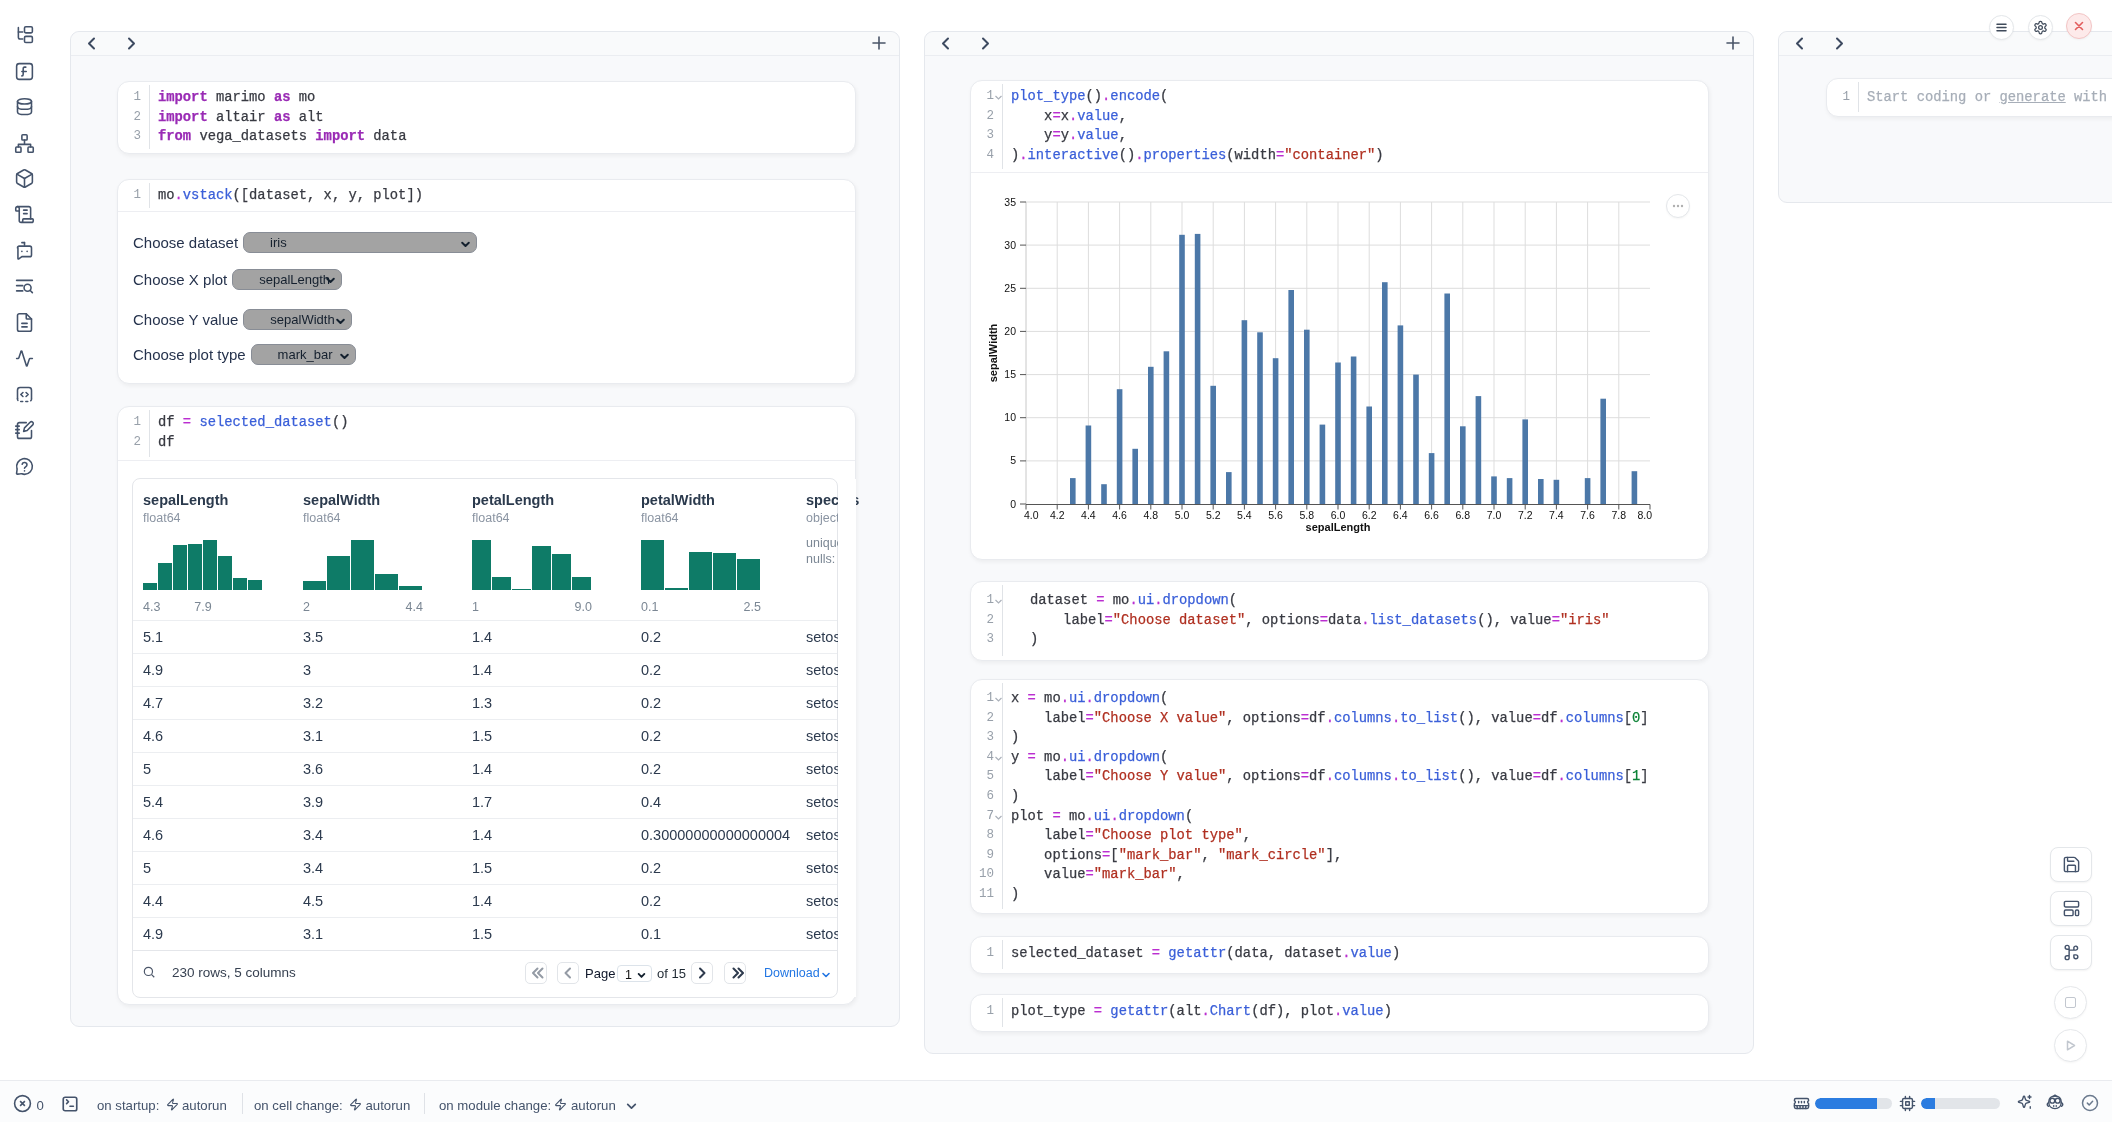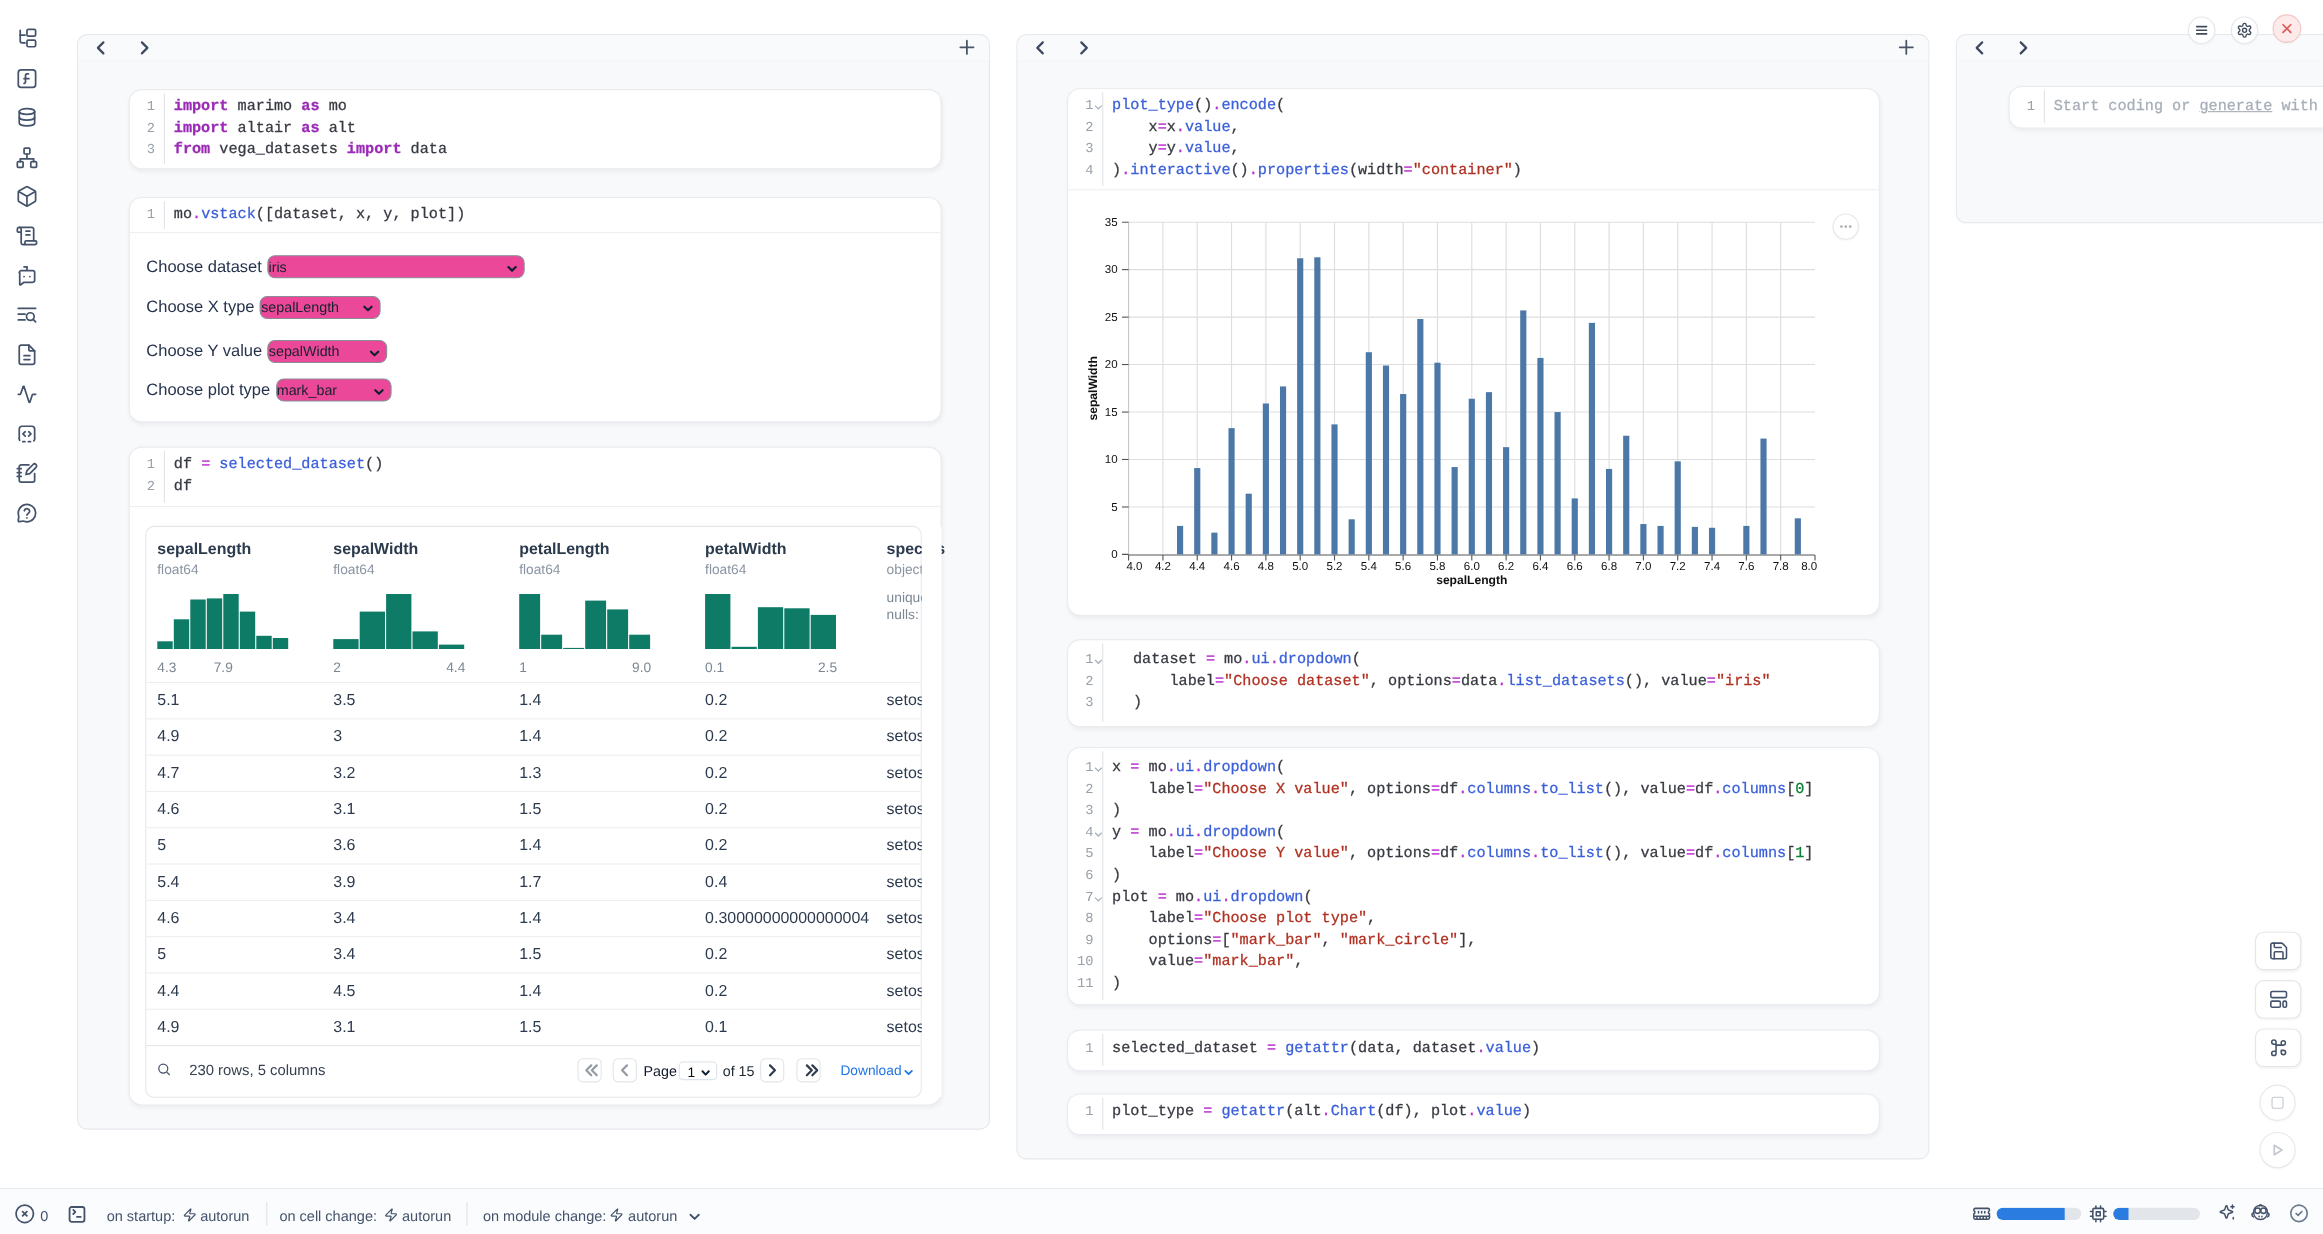--- a/index.html
+++ b/index.html
@@ -10,21 +10,21 @@
 .lnum{position:absolute;font-family:"Liberation Mono",monospace;font-size:12.5px;line-height:19.6px;color:#98a0aa;text-align:right;white-space:pre}
 .lsep{position:absolute;width:1px;background:#e0e3e7}
 .k{color:#9a2bb5;font-weight:bold}
 .o{color:#bb2fd0}
 .b{color:#3a5fd9}
 .s{color:#b03021}
 .n{color:#0b8235}
 .chev{stroke:#3d4a60;stroke-width:2;fill:none;stroke-linecap:round;stroke-linejoin:round}
 .ddrow{position:absolute;display:flex;align-items:center;gap:5px}
 .ddlabel{font-size:15px;color:#26334d}
-.ddsel{height:21px;background:#ec4899;border:1.2px solid #888d96;border-radius:7px;display:flex;align-items:center;font-size:13px;color:#15202e;padding-left:0;position:relative}
+.ddsel{height:21px;background:#a3a3a3;border:1.2px solid #888d96;border-radius:7px;display:flex;align-items:center;font-size:13px;color:#15202e;padding-left:26px;position:relative}
 .ddsel svg{position:absolute;right:5px;top:5.5px}
 .icon{stroke:#44536b;stroke-width:1.8;fill:none;stroke-linecap:round;stroke-linejoin:round}
 .sicon{stroke:#44536b;stroke-width:1.5;fill:none;stroke-linecap:round;stroke-linejoin:round}
 .tcell{position:absolute;font-size:14.5px;color:#2c3a4e}
 .hbar{position:absolute;background:#0e7b67}
 .minmax{position:absolute;font-size:12.5px;color:#7b8794}
 .pgbtn{position:absolute;width:21px;height:21px;background:#fff;border:1px solid #e2e5e9;border-radius:5px;display:flex;align-items:center;justify-content:center}
 .circbtn{position:absolute;background:#fff;border:1px solid #e4e7ea;border-radius:50%;display:flex;align-items:center;justify-content:center;box-shadow:0 1px 2px rgba(0,0,0,.04)}
 .sqbtn{position:absolute;width:42px;height:35px;background:#fff;border:1px solid #e4e7ea;border-radius:8px;display:flex;align-items:center;justify-content:center;box-shadow:0 1px 2px rgba(0,0,0,.05)}
 </style></head><body>
@@ -149,21 +149,21 @@
 <div class="lsep" style="left:149px;top:183px;height:25px"></div>
 <div class="code" style="left:158px;top:186px">mo<span class="o">.</span><span class="b">vstack</span>([dataset, x, y, plot])</div>
 <div class="abs" style="left:118px;top:211px;width:737px;height:1px;background:#edeef2"></div>
 <div class="ddrow" style="left:133px;top:229.5px;height:26px">
     <span class="ddlabel">Choose dataset</span>
     <div class="ddsel" style="width:234px">iris<svg width="11" height="11" viewBox="0 0 11 11">
         <path d="M2.2 3.8 L5.5 7 L8.8 3.8" stroke="#13202e" stroke-width="2" fill="none" stroke-linecap="round" stroke-linejoin="round"></path>
       </svg></div>
   </div>
 <div class="ddrow" style="left:133px;top:266px;height:26px">
-    <span class="ddlabel">Choose X type</span>
+    <span class="ddlabel">Choose X plot</span>
     <div class="ddsel" style="width:110px">sepalLength<svg width="11" height="11" viewBox="0 0 11 11">
         <path d="M2.2 3.8 L5.5 7 L8.8 3.8" stroke="#13202e" stroke-width="2" fill="none" stroke-linecap="round" stroke-linejoin="round"></path>
       </svg></div>
   </div>
 <div class="ddrow" style="left:133px;top:306.5px;height:26px">
     <span class="ddlabel">Choose Y value</span>
     <div class="ddsel" style="width:109px">sepalWidth<svg width="11" height="11" viewBox="0 0 11 11">
         <path d="M2.2 3.8 L5.5 7 L8.8 3.8" stroke="#13202e" stroke-width="2" fill="none" stroke-linecap="round" stroke-linejoin="round"></path>
       </svg></div>
   </div>

